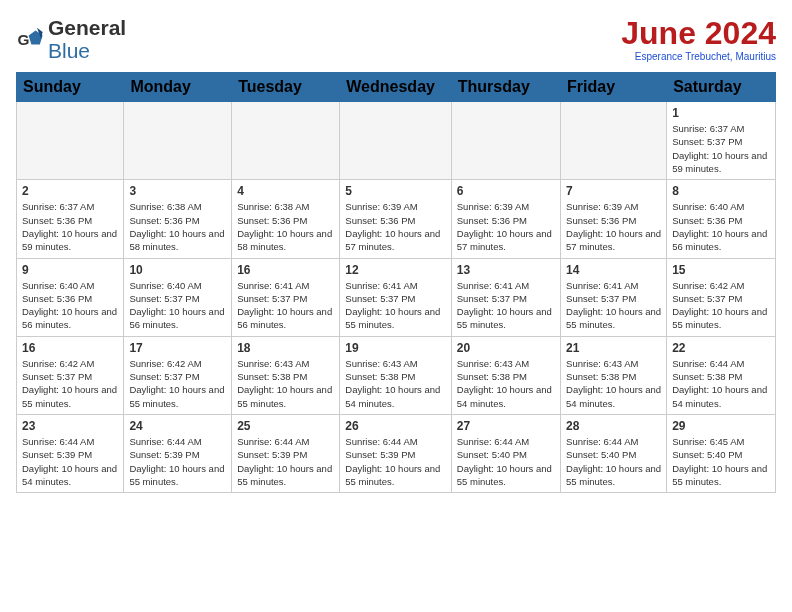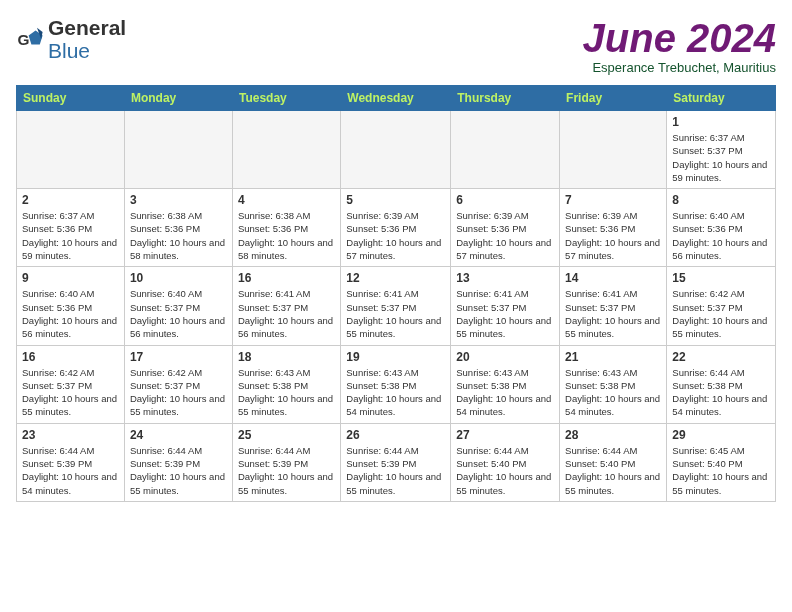--- a/index.html
+++ b/index.html
@@ -31,39 +31,38 @@
       font-weight: bold;
     }
     .logo-icon {
       width: 28px;
       height: 28px;
     }
     .title-block {
       text-align: right;
     }
     .month-title {
-      font-size: 40px;
-      font-weight: bold;
-      color: #701a75;
+      font-size: 32px;
+      font-weight: bold;
+      color: #b91c1c;
       line-height: 1.1;
-      font-style: italic;
     }
     .location-subtitle {
-      font-size: 13px;
-      color: #14532d;
+      font-size: 10px;
+      color: #1d4ed8;
     }
     .calendar-table {
       width: 100%;
       border-collapse: collapse;
       border: 1px solid #ccc;
     }
     .calendar-table th {
       background-color: #2e6da4;
-      color: #bef264;
-      font-size: 12px;
+      color: #000000;
+      font-size: 16px;
       font-weight: bold;
       padding: 5px 6px;
       text-align: left;
       border: 1px solid #2e6da4;
     }
     .calendar-table td {
       width: 113px;
       vertical-align: top;
       padding: 4px 5px;
       border: 1px solid #ccc;

